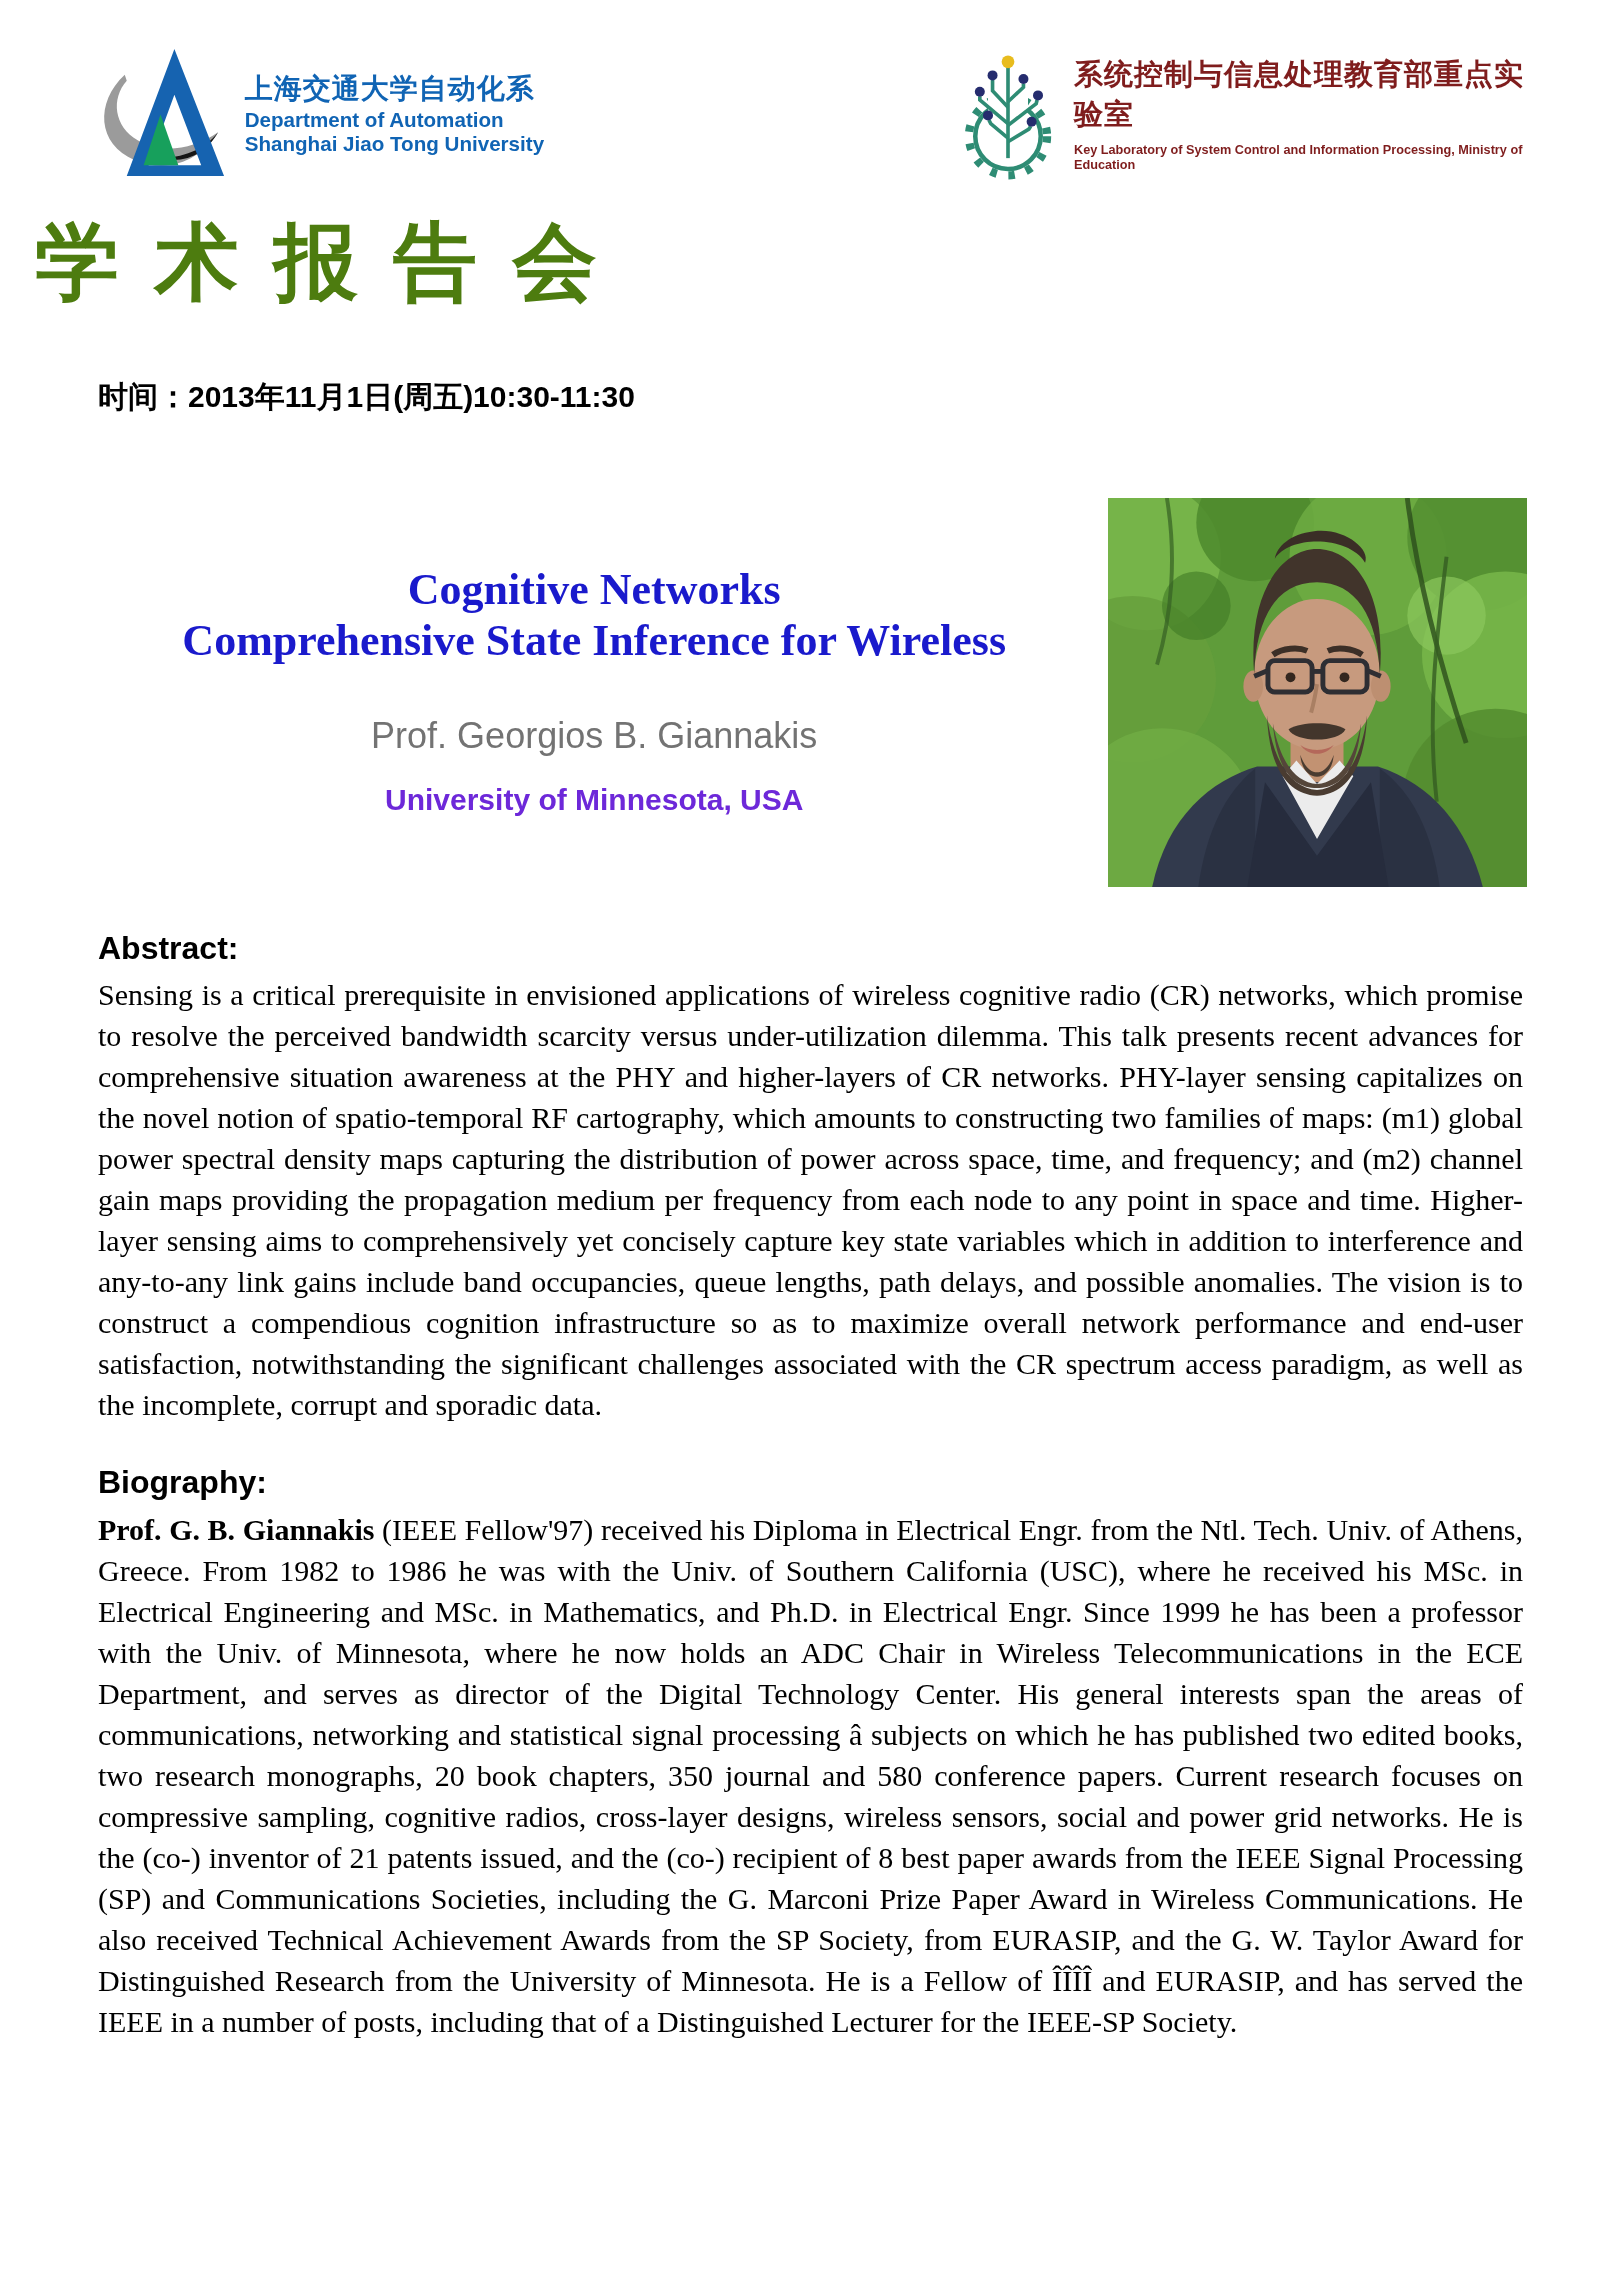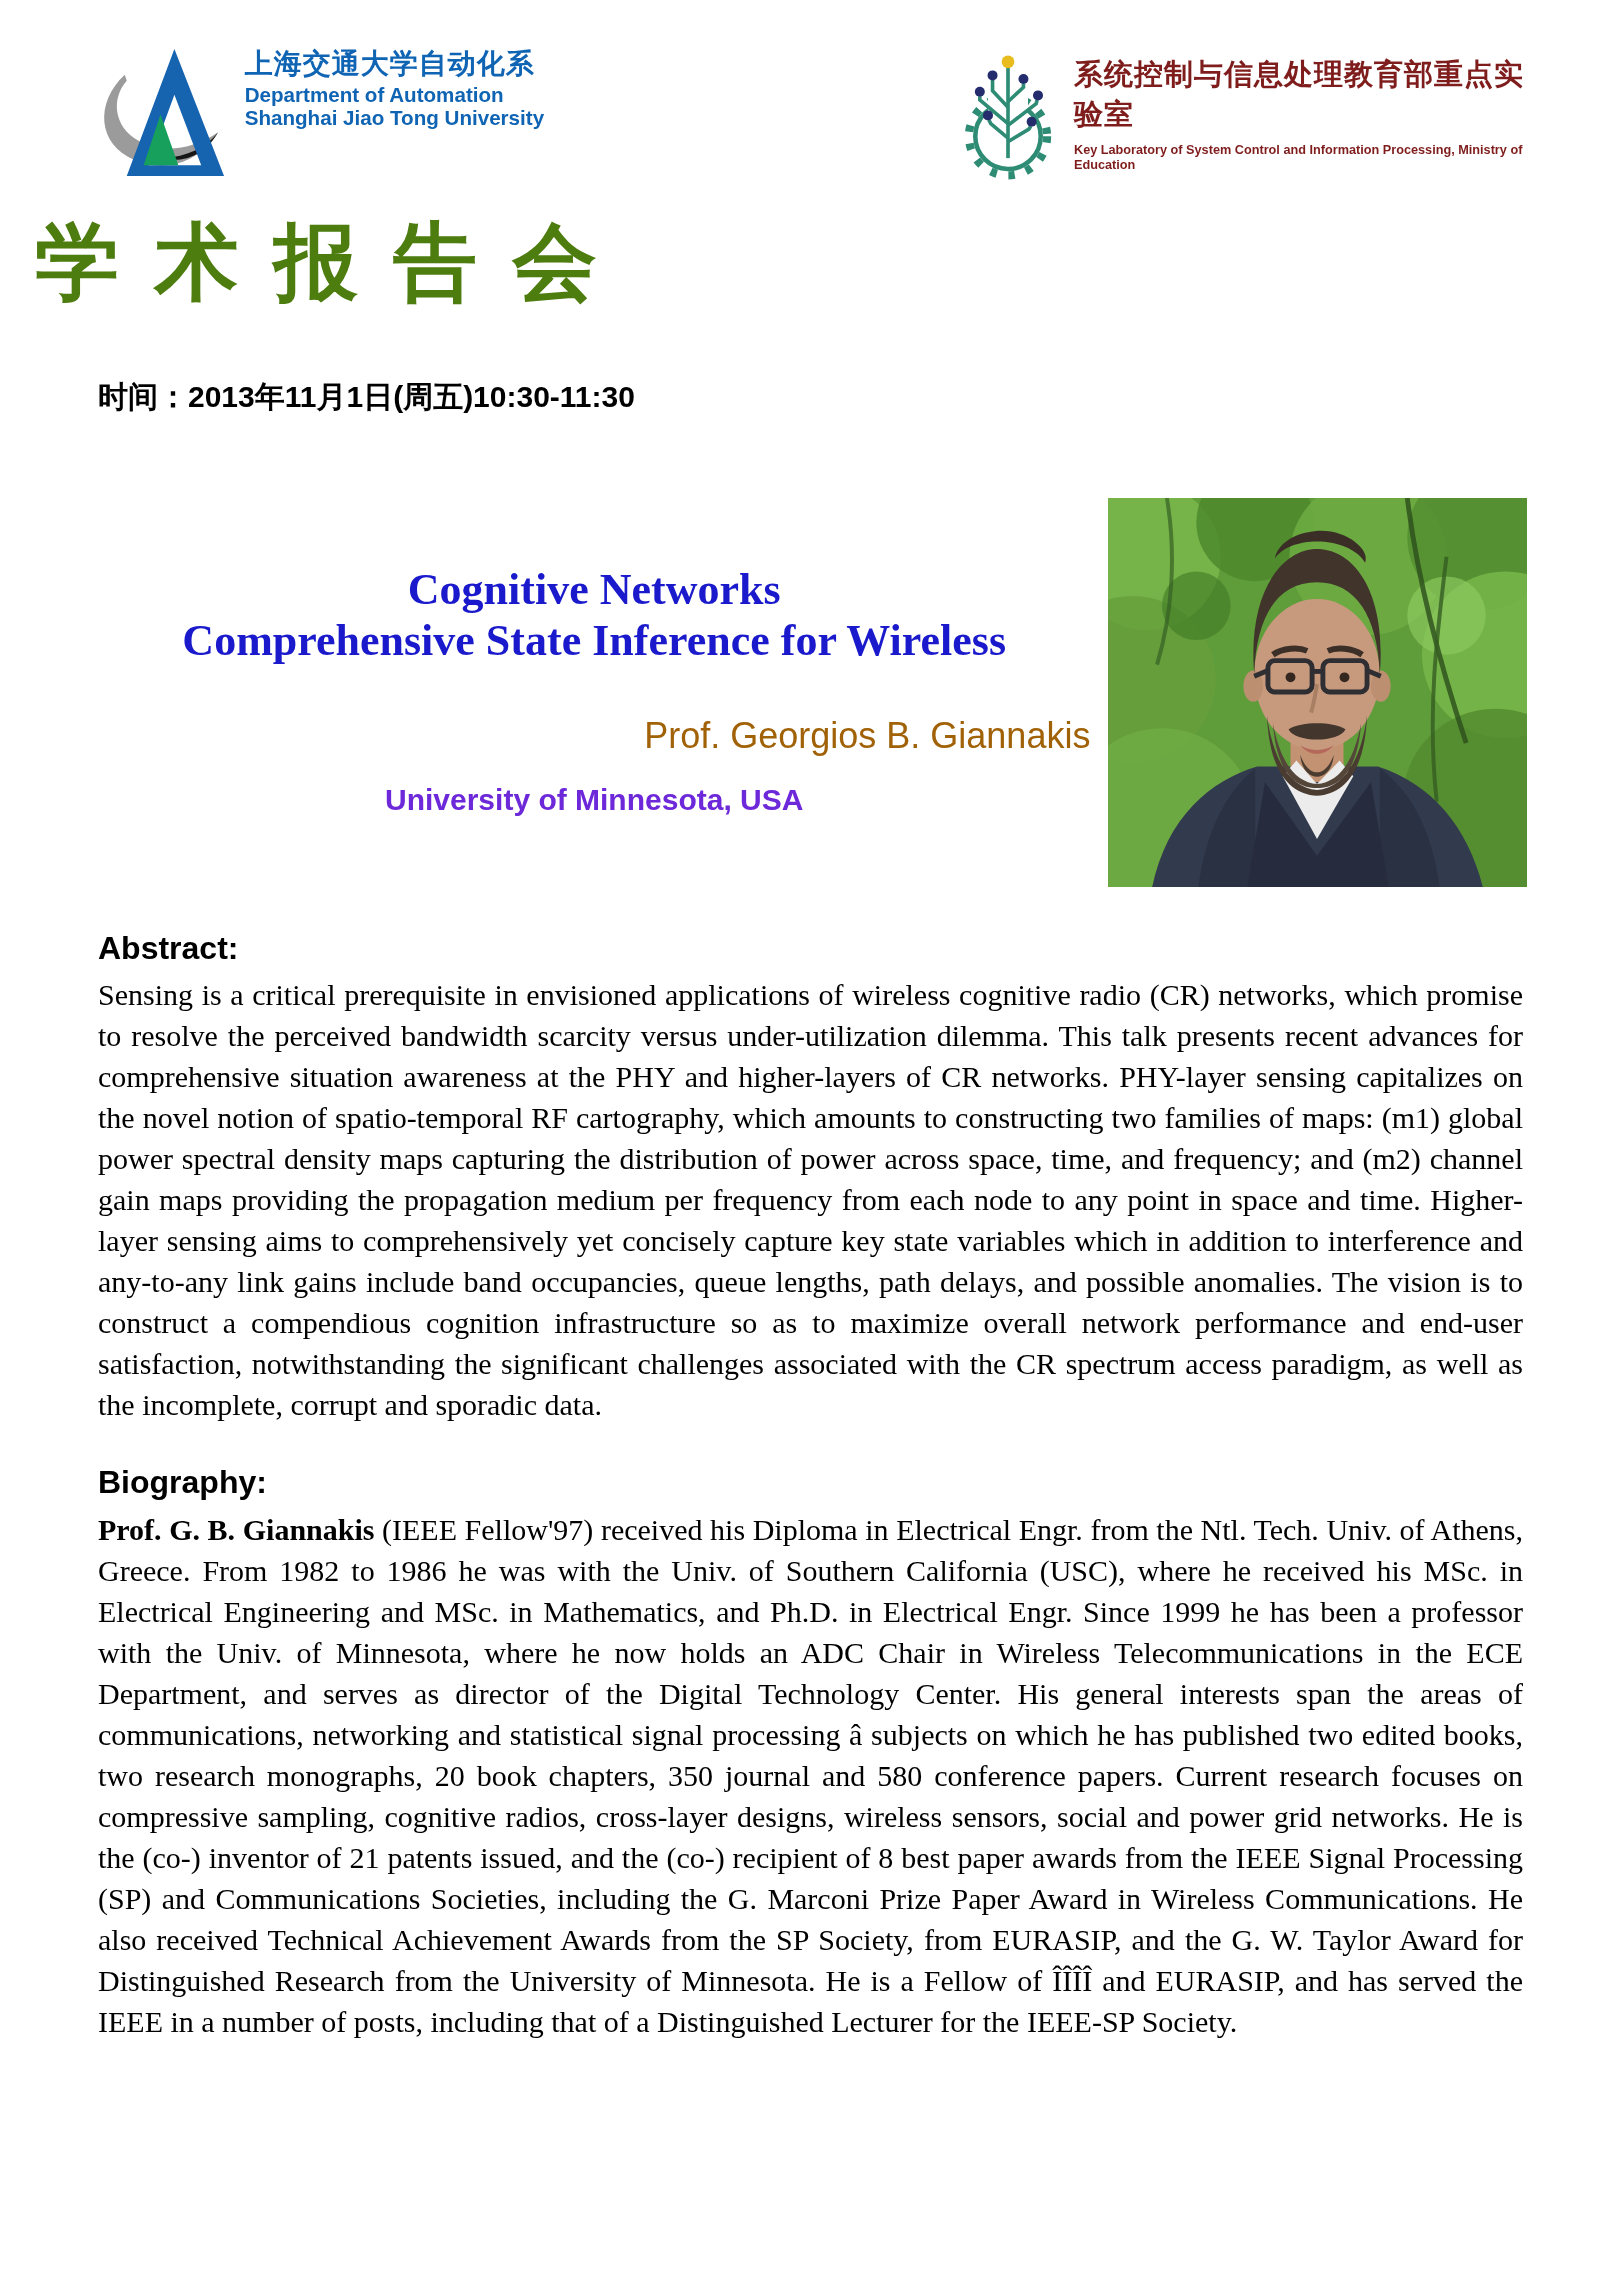--- a/index.html
+++ b/index.html
@@ -10,21 +10,21 @@
     background:#ffffff;
     font-family:"Liberation Serif", serif;
     color:#000;
     overflow:hidden;
   }
   
   .logos{
     display:flex;justify-content:space-between;align-items:flex-start;
     padding:45px 86px 0 90px;
   }
-  .logo-left{display:flex;align-items:flex-start;gap:13.7px;}
+  .logo-left{display:flex;align-items:center;gap:13.7px;}
   .logo-left svg{width:141px;height:139px;display:block;}
   .logo-left-text{padding-bottom:3.9px;color:#1064b4;font-family:"Liberation Sans",sans-serif;}
   .logo-left-text .cn{font-size:28px;font-weight:bold;letter-spacing:1px;}
   .logo-left-text .en{font-size:20.6px;font-weight:bold;line-height:1.12;}
   .logo-right{display:flex;align-items:center;gap:15.7px;margin-top:2px;}
   .logo-right svg{width:100px;height:135px;display:block;}
   .logo-right-text{color:#7f1d1d;font-family:"Liberation Sans",sans-serif;max-width:461px;}
   .logo-right-text .cn{font-size:29px;font-weight:bold;letter-spacing:1px;}
   .logo-right-text .en{font-size:12.7px;font-weight:bold;margin-top:7.8px;line-height:1.2;}
   
@@ -37,21 +37,21 @@
   }
   
   .event{margin:57px 98px 0 98px;font-family:"Liberation Sans",sans-serif;font-weight:bold;font-size:30px;}
   .event .row{white-space:nowrap;}
   .event .row + .row{margin-top:26.5px;}
   
   .talk{display:flex;margin:80px 94px 0 98px;align-items:flex-start;}
   .talk-left{flex:1;text-align:center;padding-top:13.7px;padding-right:17.6px;}
   .talk-title{color:#1a1acc;font-weight:bold;font-size:44px;font-family:"Liberation Serif",serif;}
   .talk-title.line2{margin-top:53px;}
-  .talk-speaker{margin-top:49px;color:#a16207;font-family:"Liberation Sans",sans-serif;font-size:36px;text-align:right;}
+  .talk-speaker{margin-top:49px;color:#737373;font-family:"Liberation Sans",sans-serif;font-size:36px;}
   .talk-affil{margin-top:25.5px;font-family:"Liberation Sans",sans-serif;font-weight:bold;font-size:30px;color:#6d28d9;}
   .talk-photo{width:419px;height:389px;flex:none;}
   .talk-photo svg{width:100%;height:100%;display:block;}
   
   .section{margin:18px 98px;}
   .abstract{margin-top:43px;}
   .bio{margin-top:39px;}
   .sec-heading{font-family:"Liberation Sans",sans-serif;font-weight:bold;font-size:32px;}
   .sec-body{font-size:30px;line-height:41px;text-align:justify;margin:7.8px 0 0 0;}
   .bio-lead{font-weight:bold;}

